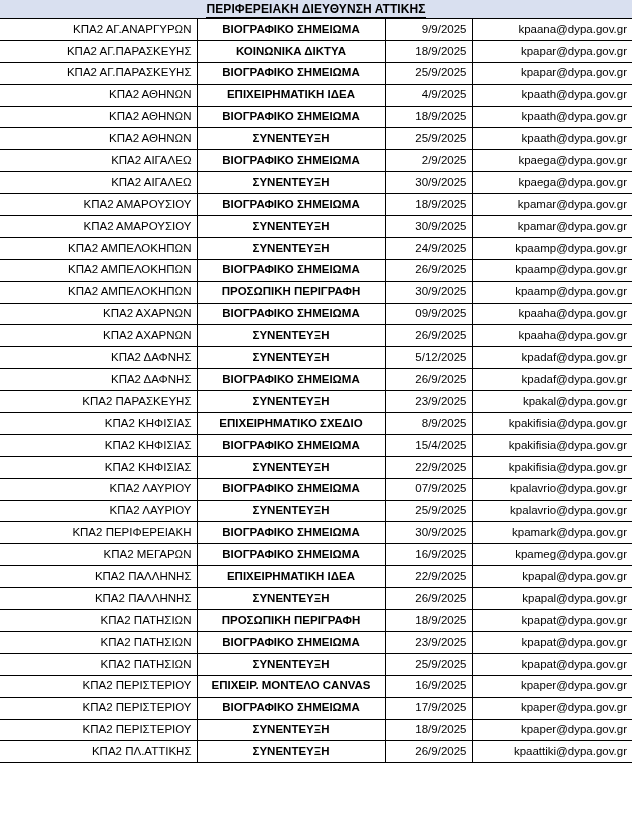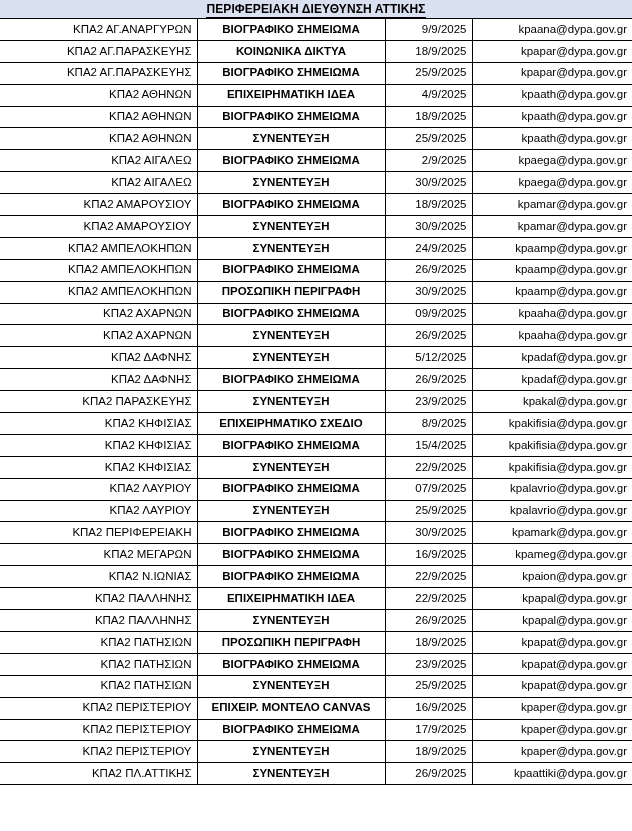--- a/index.html
+++ b/index.html
@@ -230,26 +230,20 @@
           <td class="date">30/9/2025</td>
           <td class="email">kpamark@dypa.gov.gr</td>
         </tr>
         <tr class="data-row">
           <td class="office">ΚΠΑ2 ΜΕΓΑΡΩΝ</td>
           <td class="subject">ΒΙΟΓΡΑΦΙΚΟ ΣΗΜΕΙΩΜΑ</td>
           <td class="date">16/9/2025</td>
           <td class="email">kpameg@dypa.gov.gr</td>
         </tr>
         <tr class="data-row">
-          <td class="office">ΚΠΑ2 Ν.ΙΩΝΙΑΣ</td>
-          <td class="subject">ΒΙΟΓΡΑΦΙΚΟ ΣΗΜΕΙΩΜΑ</td>
-          <td class="date">22/9/2025</td>
-          <td class="email">kpaion@dypa.gov.gr</td>
-        </tr>
-        <tr class="data-row">
           <td class="office">ΚΠΑ2 ΠΑΛΛΗΝΗΣ</td>
           <td class="subject">ΕΠΙΧΕΙΡΗΜΑΤΙΚΗ ΙΔΕΑ</td>
           <td class="date">22/9/2025</td>
           <td class="email">kpapal@dypa.gov.gr</td>
         </tr>
         <tr class="data-row">
           <td class="office">ΚΠΑ2 ΠΑΛΛΗΝΗΣ</td>
           <td class="subject">ΣΥΝΕΝΤΕΥΞΗ</td>
           <td class="date">26/9/2025</td>
           <td class="email">kpapal@dypa.gov.gr</td>

